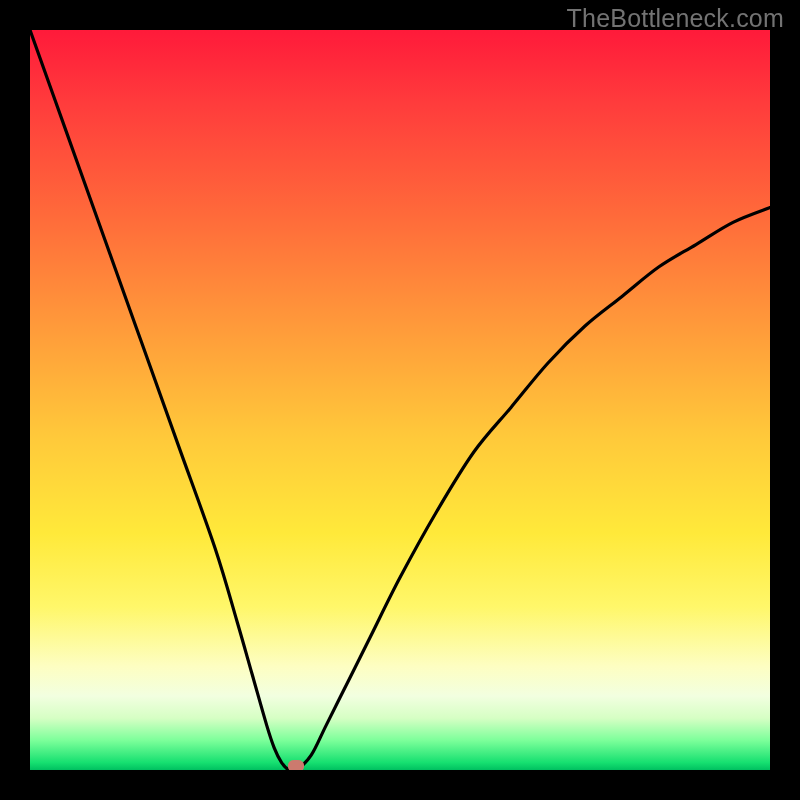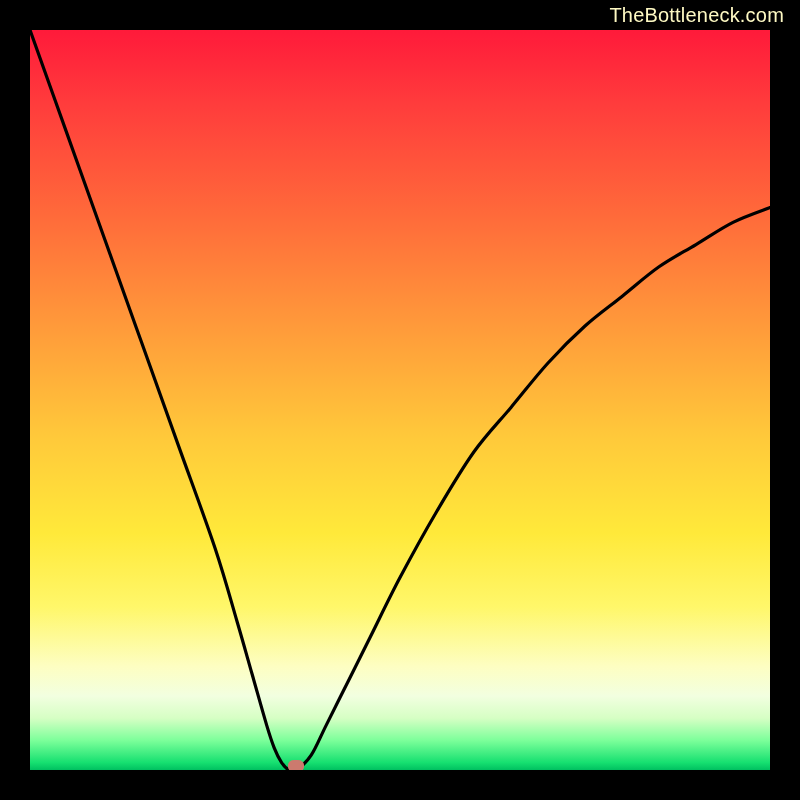--- a/index.html
+++ b/index.html
@@ -7,22 +7,22 @@
     width: 800px;
     height: 800px;
     background: #000;
     position: relative;
     font-family: Arial, Helvetica, sans-serif;
   }
   .watermark {
     position: absolute;
     top: 4px;
     right: 16px;
-    color: #fef9c3;
-    font-size: 20px;
+    color: #737373;
+    font-size: 25px;
     font-weight: 500;
     letter-spacing: 0.2px;
     z-index: 10;
   }
   .plot-frame {
     position: absolute;
     left: 30px;
     top: 30px;
     width: 740px;
     height: 740px;

